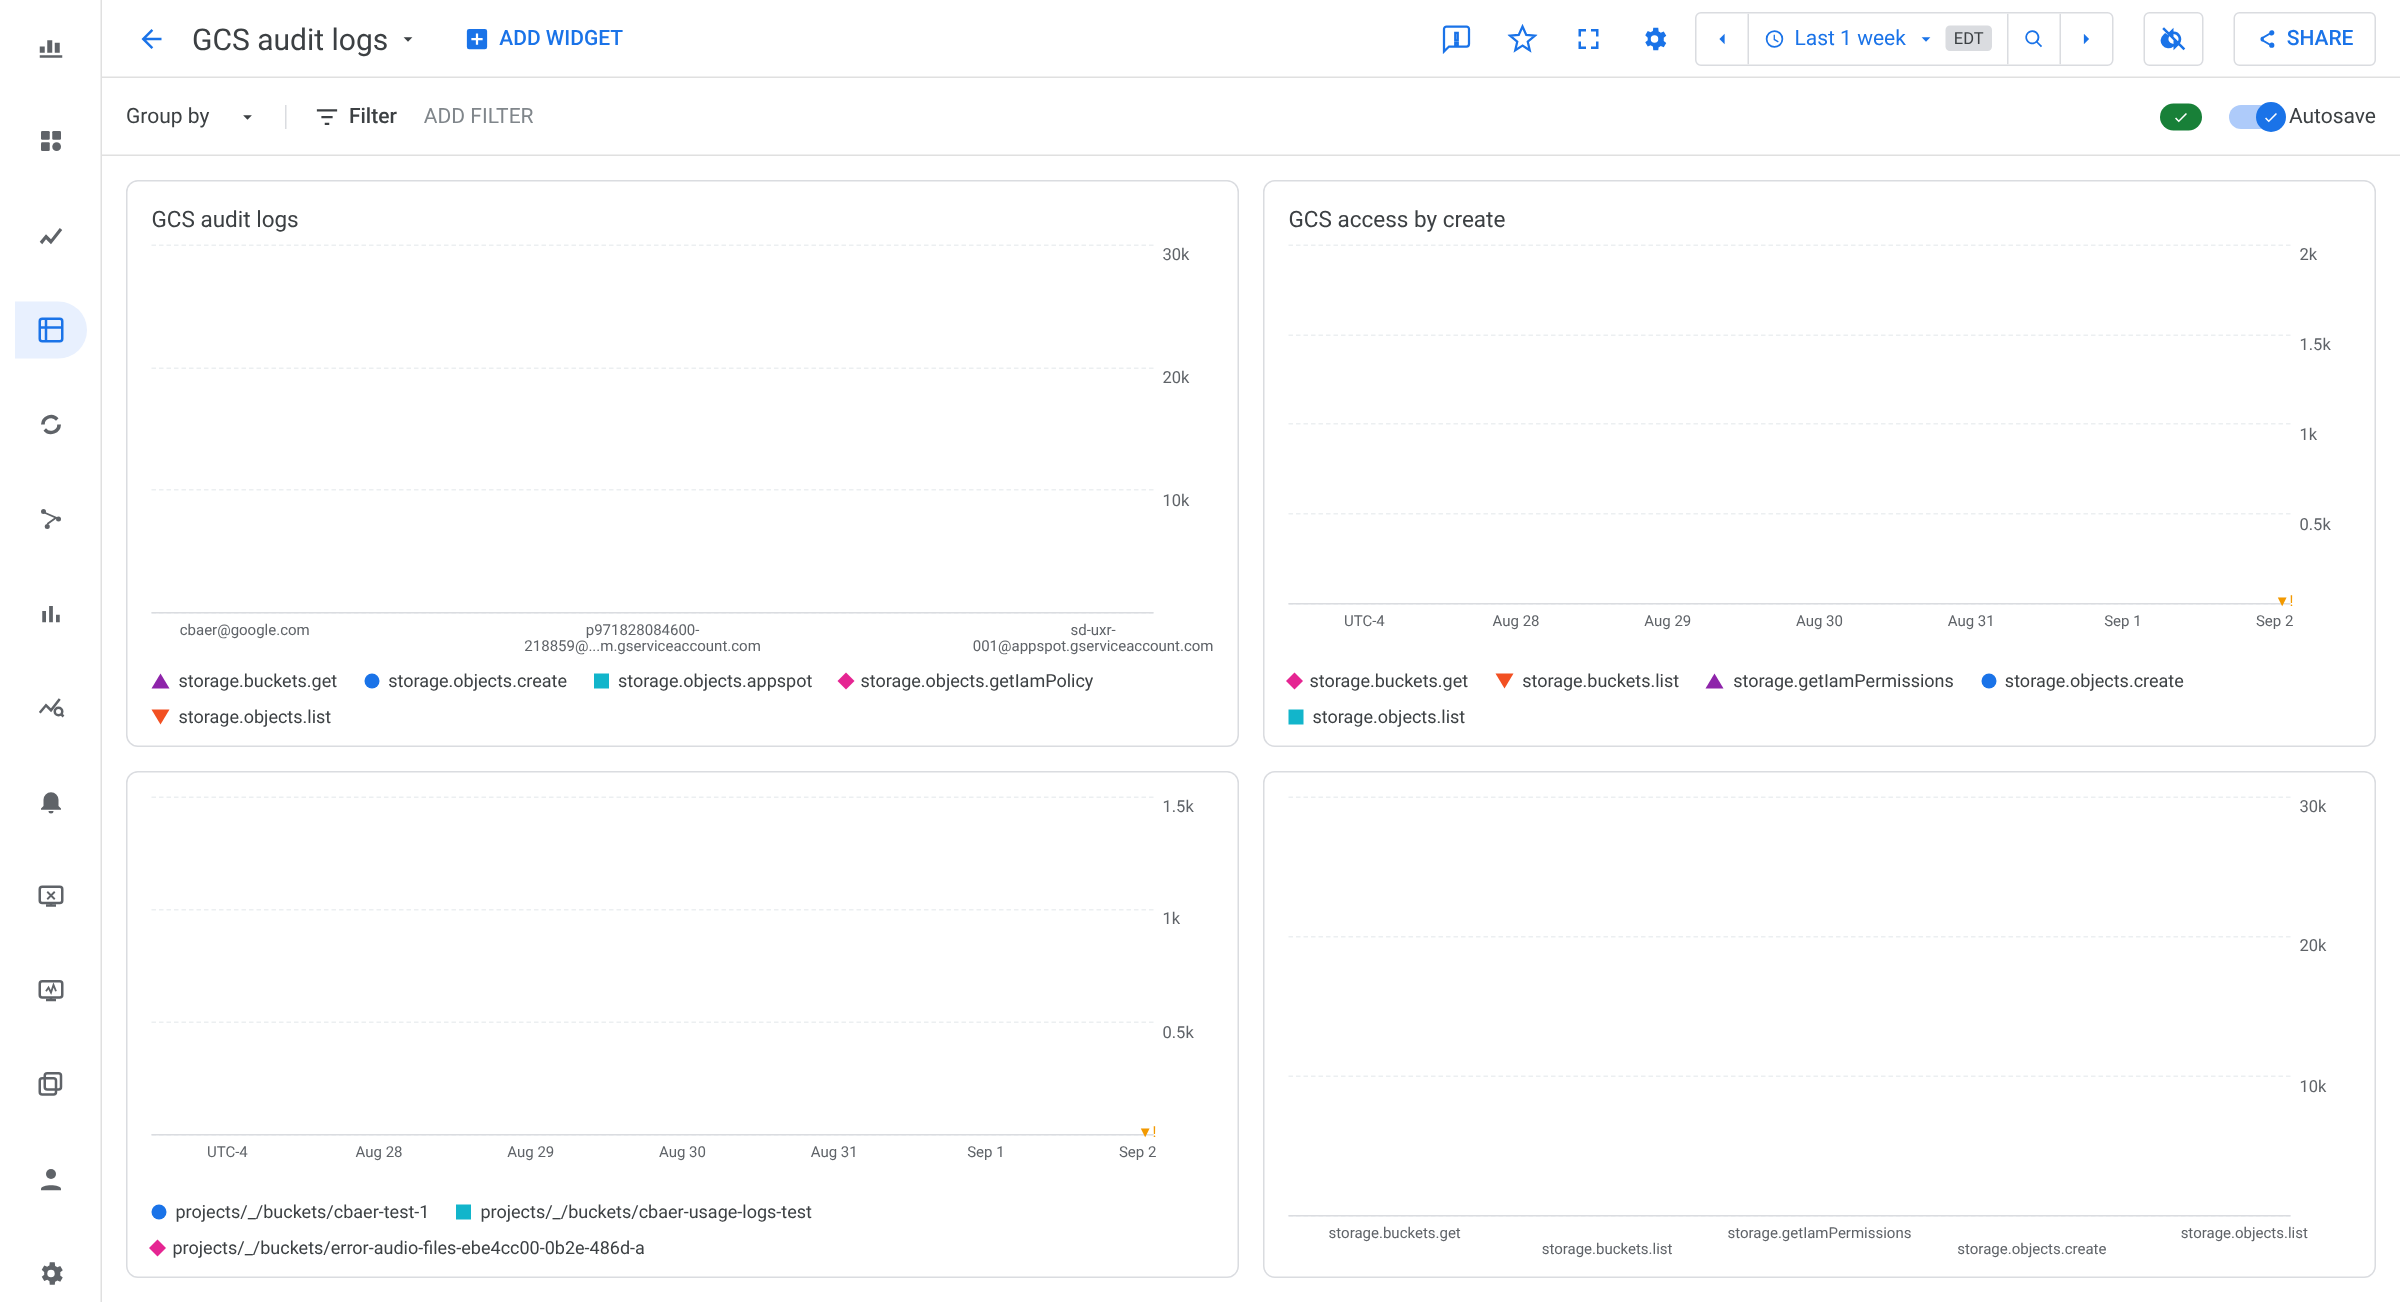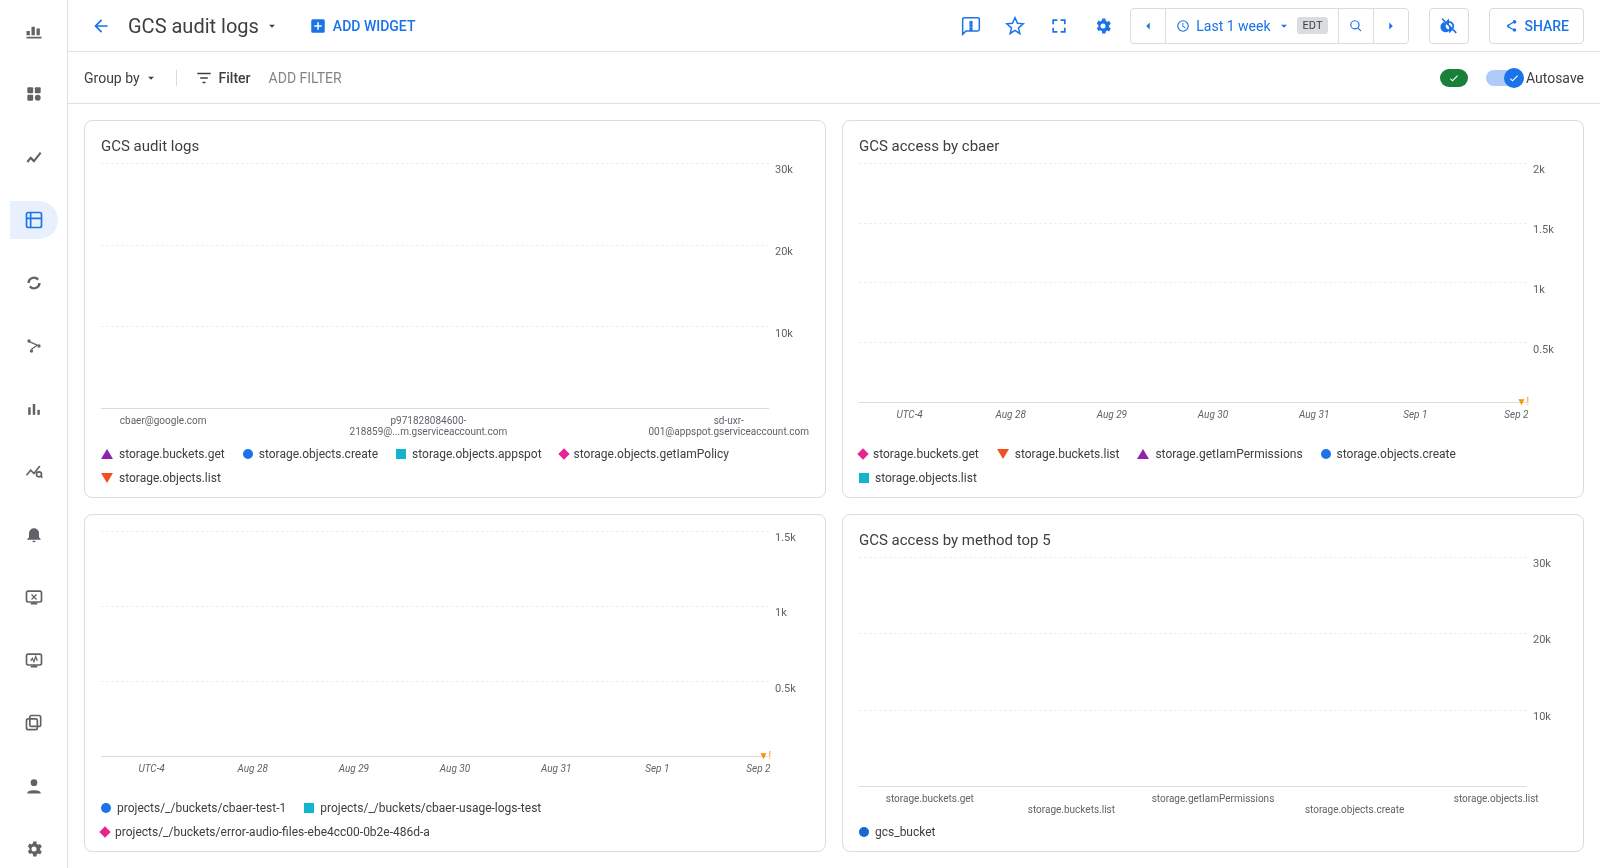--- a/index.html
+++ b/index.html
@@ -14,36 +14,36 @@
   .title { font-size:20px; color:#3c4043; display:flex; align-items:center; gap:6px; font-weight:400;}
   .addwidget { color:#1a73e8; font-weight:500; font-size:14px; display:flex; align-items:center; gap:6px; margin-left:20px; cursor:pointer;}
   .topbar .spacer { flex:1;}
   .iconbtn { width:34px; height:34px; display:flex; align-items:center; justify-content:center; color:#1a73e8; cursor:pointer; border-radius:4px;}
   .rangebox { display:flex; align-items:center; border:1px solid #dadce0; border-radius:4px; height:36px; overflow:hidden;}
   .rangebox .seg { padding:0 10px; height:100%; display:flex; align-items:center; gap:6px; border-right:1px solid #dadce0; font-size:14px; color:#1a73e8; cursor:pointer;}
   .rangebox .seg:last-child{border-right:none;}
   .badge { background:#dadce0; color:#3c4043; font-size:11px; padding:2px 6px; border-radius:3px;}
   .sharebtn { border:1px solid #dadce0; border-radius:4px; padding:0 14px; height:36px; display:flex; align-items:center; gap:6px; color:#1a73e8; font-weight:500; font-size:14px; cursor:pointer; margin-left:10px;}
   .filterbar { height:52px; display:flex; align-items:center; padding:0 16px; gap:18px; border-bottom:1px solid #e0e0e0;}
-  .groupby { font-size:14px; color:#3c4043; display:flex; align-items:center; gap:4px; cursor:pointer; padding-right:18px; border-right:1px solid #dadce0;}
+  .groupby { font-size:14px; color:#3c4043; display:flex; align-items:center; gap:18px; cursor:pointer; padding-right:18px; border-right:1px solid #dadce0;}
   .filterbtn { font-size:14px; color:#3c4043; display:flex; align-items:center; gap:6px; cursor:pointer; font-weight:500;}
   .addfilter { font-size:14px; color:#80868b; cursor:pointer;}
   .filterbar .spacer { flex:1;}
   .statusgreen { width:28px; height:18px; background:#188038; border-radius:9px; display:flex; align-items:center; justify-content:center;}
   .autosave { display:flex; align-items:center; gap:4px; font-size:14px; color:#3c4043;}
   .toggle { width:36px; height:16px; background:#aecbfa; border-radius:8px; position:relative;}
   .toggle .knob { position:absolute; right:-2px; top:-2px; width:20px; height:20px; background:#1a73e8; border-radius:50%; display:flex; align-items:center; justify-content:center;}
   .content { flex:1; overflow:auto; padding:16px; background:#fff; display:grid; grid-template-columns:1fr 1fr; gap:16px;}
   .card { border:1px solid #dadce0; border-radius:8px; padding:16px 16px 12px 16px; display:flex; flex-direction:column;}
   .card h3 { font-size:15px; font-weight:400; color:#3c4043; margin-bottom:8px;}
   .chartbody { flex:1; display:flex; }
   .plot { flex:1; position:relative;}
   .yaxis { width:40px; display:flex; flex-direction:column; justify-content:space-between; font-size:11px; color:#5f6368; text-align:left; padding-left:6px;}
   .xaxis { height:28px; display:flex; font-size:10px; color:#5f6368;}
-  .xaxis .xl { flex:1; text-align:center; white-space:nowrap; overflow:visible;font-style:italic;}
+  .xaxis .xl { flex:1; text-align:center; white-space:nowrap; overflow:visible;}
   .legend { display:flex; flex-wrap:wrap; gap:10px 18px; font-size:12px; color:#3c4043; margin-top:10px;}
   .lg { display:flex; align-items:center; gap:6px;}
   .sym { width:10px; height:10px; display:inline-block;}
   .bars { position:absolute; inset:0; display:flex; align-items:flex-end; gap:3px; border-bottom:1px solid #dadce0;}
   .grid { position:absolute; inset:0; display:flex; flex-direction:column; justify-content:space-between;}
   .grid div { border-top:1px dashed #eceff1; height:0;}
   .barcol { flex:1; display:flex; flex-direction:column-reverse; align-items:stretch;}
   .seg2 { width:100%;}
   svg.ic { width:20px; height:20px; fill:currentColor;}
   svg.ic18 { width:18px; height:18px; fill:currentColor;}
@@ -327,21 +327,21 @@
               <span>storage.objects.getIamPolicy</span>
             </div>
             <div class="lg">
               <span class="sym" style="width: 0px; height: 0px; border-left: 6px solid transparent; border-right: 6px solid transparent; border-top: 10px solid rgb(242, 80, 34);"></span>
               <span>storage.objects.list</span>
             </div>
           </div>
       </div>
 
       <div class="card">
-        <h3>GCS access by cbaer</h3>
+        <h3>GCS access by create</h3>
         <div class="chartbody" style="height:210px;">
           <div class="plot">
             <div class="grid">
                 <div></div>
                 <div></div>
                 <div></div>
                 <div></div>
                 <div></div>
               </div>
             <div class="bars" id="c2-bars">
@@ -834,21 +834,20 @@
               <span>projects/_/buckets/cbaer-usage-logs-test</span>
             </div>
             <div class="lg">
               <span class="sym" style="background: rgb(229, 37, 146); transform: rotate(45deg); width: 8px; height: 8px;"></span>
               <span>projects/_/buckets/error-audio-files-ebe4cc00-0b2e-486d-a</span>
             </div>
           </div>
       </div>
 
       <div class="card">
-        <h3>GCS access by method top 5</h3>
         <div class="chartbody" style="height:210px;">
           <div class="plot">
             <div class="grid">
                 <div></div>
                 <div></div>
                 <div></div>
                 <div></div>
               </div>
             <div class="bigbars" id="c4-bars">
                 <div class="bb">
@@ -882,23 +881,17 @@
             <div style="flex: 1 1 0%;"></div>
             <div class="xl2" style="flex: 1 1 0%;">storage.objects.list</div>
           </div>
         <div class="xrow2" id="c4-x-bot">
             <div style="flex: 1 1 0%;"></div>
             <div class="xl2" style="flex: 1 1 0%;">storage.buckets.list</div>
             <div style="flex: 1 1 0%;"></div>
             <div class="xl2" style="flex: 1 1 0%;">storage.objects.create</div>
             <div style="flex: 1 1 0%;"></div>
           </div>
-        <div class="legend" id="c4-legend">
-            <div class="lg">
-              <span class="sym" style="border-radius: 50%; background: rgb(25, 103, 210);"></span>
-              <span>gcs_bucket</span>
-            </div>
-          </div>
       </div>
 
     </div>
   </div>
 </div>
 
 </body></html>

